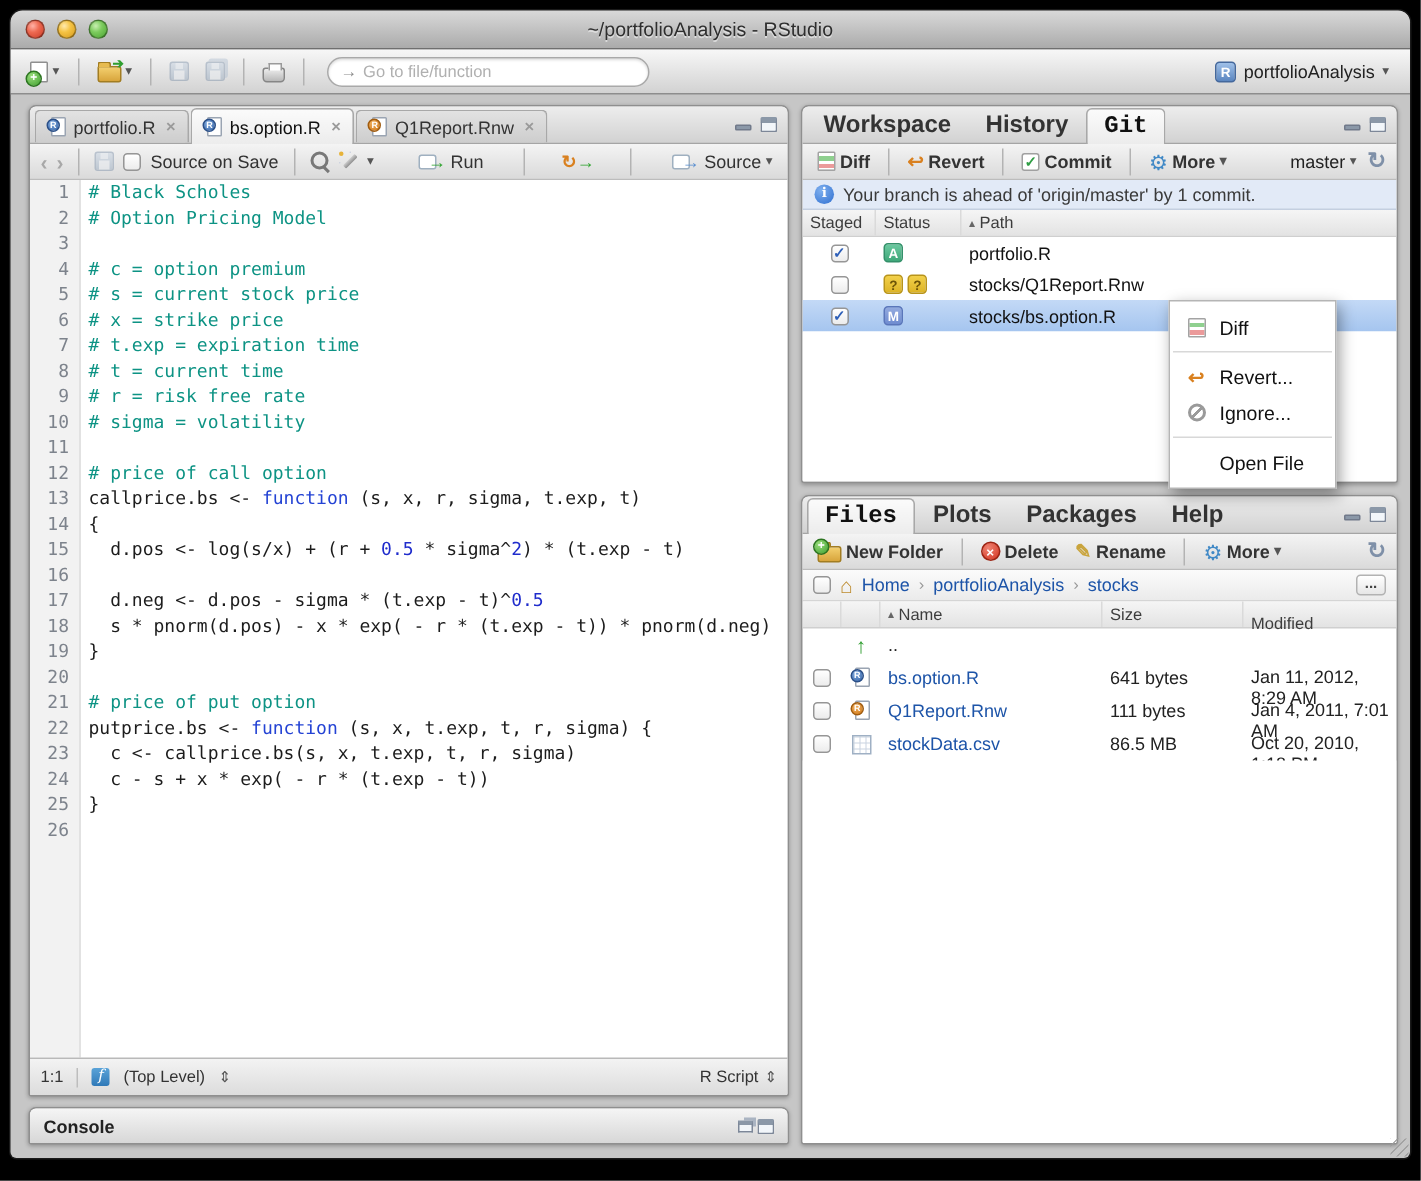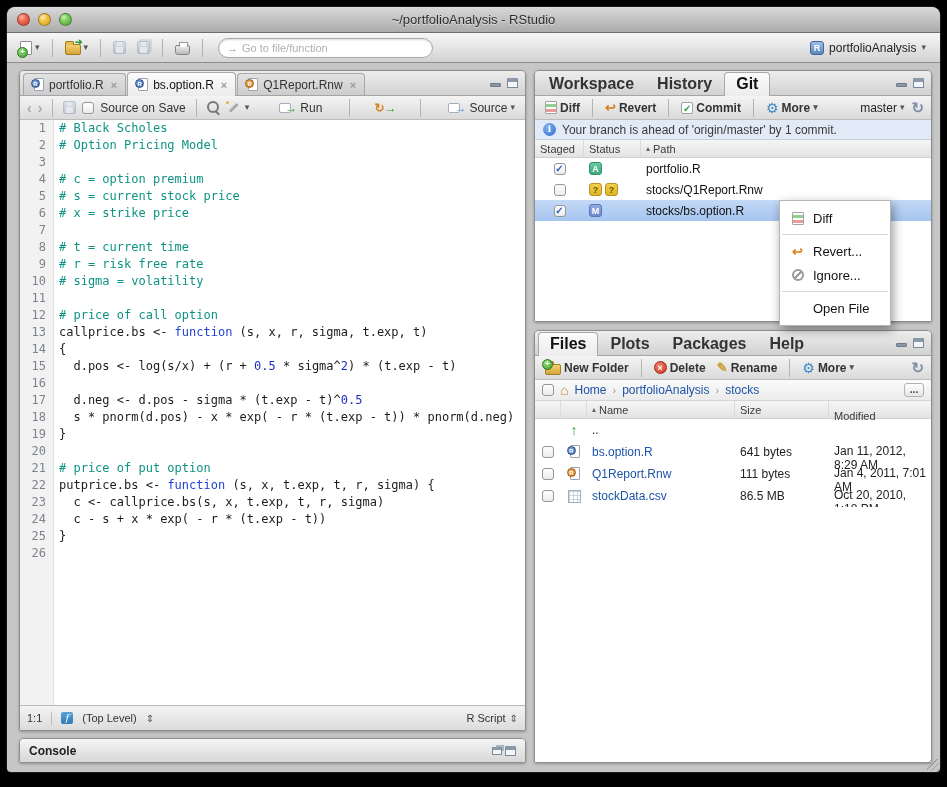--- a/index.html
+++ b/index.html
@@ -139,21 +139,21 @@
   
   .console-pane { flex:none; height:25px; margin-top:7px; }
   .console-hdr { height:24px; background:linear-gradient(#f5f5f5,#d7d7d7); display:flex; align-items:center; padding:0 9px;
                  font-size:12px; font-weight:bold; color:#222; }
   .console-hdr .minmax2 { margin-left:auto; display:flex; align-items:center; }
 
   
   .ptab { padding:3px 11px 4px; font-size:16px; font-weight:bold; color:#333; height:22px; display:flex; align-items:center;
           margin-right:1px; }
   .ptab.active { background:linear-gradient(#fbfbfb,#ececec); border:1px solid #a8a8a8; border-bottom:none;
-                 border-radius:4px 4px 0 0; height:24px; margin-bottom:-1px; color:#111; }
+                 border-radius:4px 4px 0 0; height:24px; margin-bottom:-1px; color:#111;font-family:Liberation Mono, monospace; }
   .mini-toolbar { height:24px; flex:none; background:linear-gradient(#f4f4f4,#dadada); border-bottom:1px solid #bcbcbc;
                   display:flex; align-items:center; padding:0 7px; gap:5px; font-size:12px; font-weight:bold; color:#333; }
   .ic-refresh { font-size:15px; font-weight:bold; color:#7f90a8; line-height:1; }
   .mt-right { margin-left:auto; display:flex; align-items:center; gap:7px; }
 
   
   .git-pane { flex:none; height:252px; }
   .ic-diff { width:12px; height:13px; border:1px solid #a3a3a3; border-radius:1px;
              background:linear-gradient(#fff 0 2px,#8fd08f 2px 5px,#fff 5px 7px,#eb9a9a 7px 10px,#fff 10px); }
   .ic-revert { color:#d9801f; font-weight:bold; font-size:13px; line-height:1; }
@@ -337,21 +337,21 @@
               </div>
             </div>
           </div>
           <div class="code-area" id="code-lines">
               <div class="code-line"><span class="ln">1</span><span class="ct"><span class="tok-comment"># Black Scholes</span></span></div>
               <div class="code-line"><span class="ln">2</span><span class="ct"><span class="tok-comment"># Option Pricing Model</span></span></div>
               <div class="code-line"><span class="ln">3</span><span class="ct"></span></div>
               <div class="code-line"><span class="ln">4</span><span class="ct"><span class="tok-comment"># c = option premium</span></span></div>
               <div class="code-line"><span class="ln">5</span><span class="ct"><span class="tok-comment"># s = current stock price</span></span></div>
               <div class="code-line"><span class="ln">6</span><span class="ct"><span class="tok-comment"># x = strike price</span></span></div>
-              <div class="code-line"><span class="ln">7</span></div>
+              <div class="code-line"><span class="ln">7</span><span class="ct"><span class="tok-comment"># t.exp = expiration time</span></span></div>
               <div class="code-line"><span class="ln">8</span><span class="ct"><span class="tok-comment"># t = current time</span></span></div>
               <div class="code-line"><span class="ln">9</span><span class="ct"><span class="tok-comment"># r = risk free rate</span></span></div>
               <div class="code-line"><span class="ln">10</span><span class="ct"><span class="tok-comment"># sigma = volatility</span></span></div>
               <div class="code-line"><span class="ln">11</span><span class="ct"></span></div>
               <div class="code-line"><span class="ln">12</span><span class="ct"><span class="tok-comment"># price of call option</span></span></div>
               <div class="code-line"><span class="ln">13</span><span class="ct"><span class="tok-plain">callprice.bs &lt;- </span><span class="tok-keyword">function</span><span class="tok-plain"> (s, x, r, sigma, t.exp, t)</span></span></div>
               <div class="code-line"><span class="ln">14</span><span class="ct"><span class="tok-plain">{</span></span></div>
               <div class="code-line"><span class="ln">15</span><span class="ct"><span class="tok-plain">  d.pos &lt;- log(s/x) + (r + </span><span class="tok-number">0.5</span><span class="tok-plain"> * sigma^</span><span class="tok-number">2</span><span class="tok-plain">) * (t.exp - t)</span></span></div>
               <div class="code-line"><span class="ln">16</span></div>
               <div class="code-line"><span class="ln">17</span><span class="ct"><span class="tok-plain">  d.neg &lt;- d.pos - sigma * (t.exp - t)^</span><span class="tok-number">0.5</span></span></div>

